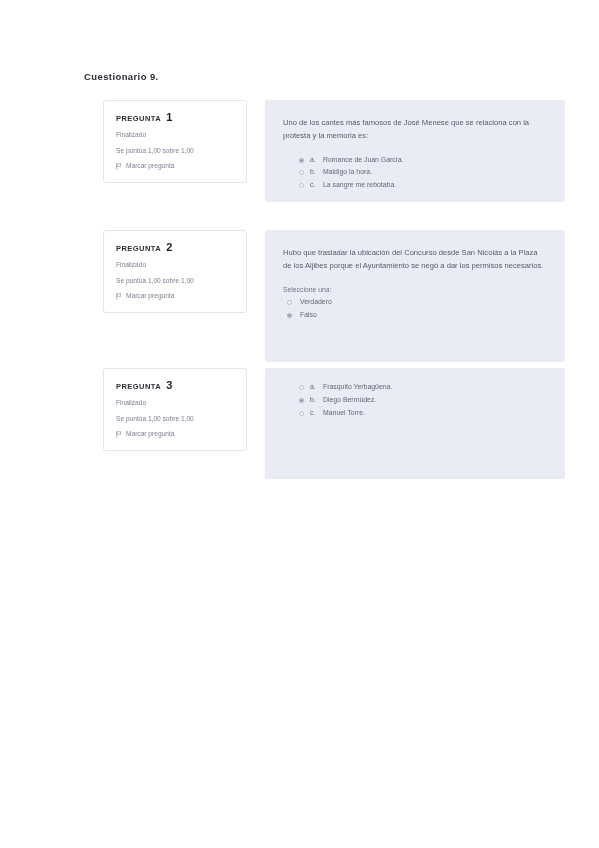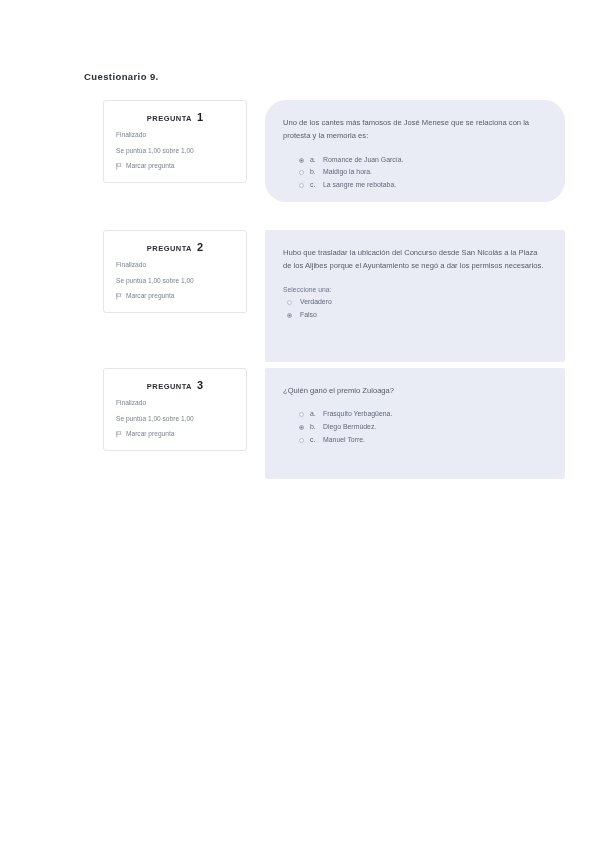--- a/index.html
+++ b/index.html
@@ -55,21 +55,20 @@
     background: #ffffff;
     border: 1px solid #e3e5ea;
     border-radius: 3px;
     padding: 11px 12px 12px 12px;
   }
   .qinfo-head {
     display: flex;
     align-items: baseline;
     gap: 5px;
     margin-bottom: 9px;
-    justify-content: center;
   }
   .qinfo-label {
     font-size: 7.5px;
     font-weight: bold;
     letter-spacing: 0.45px;
     color: #2a2d34;
     text-transform: uppercase;
   }
   .qinfo-num {
     font-size: 11px;
@@ -109,21 +108,21 @@
   .qpanel {
     position: absolute;
     left: 265px;
     top: 0;
     width: 300px;
     box-sizing: border-box;
     background: #e9ecf5;
     border-radius: 2px;
     padding: 16px 18px 22px 18px;
   }
-  .qpanel-1 { height: 102px; border-radius: 21px; }
+  .qpanel-1 { height: 102px; }
   .qpanel-2 { height: 132px; }
   .qpanel-3 { height: 111px; }
 
   .qtext {
     font-size: 7.6px;
     line-height: 1.75;
     color: #565b68;
     margin: 0 0 14px 0;
   }
   .qsubprompt {
@@ -287,21 +286,20 @@
           <svg width="6" height="7" viewBox="0 0 6 7" fill="none" xmlns="http://www.w3.org/2000/svg">
             <path d="M0.7 0.4 V6.6" stroke="#8d93a3" stroke-width="0.7"></path>
             <path d="M0.9 0.7 H5.1 L4.1 2.0 L5.1 3.3 H0.9 Z" stroke="#8d93a3" stroke-width="0.6" fill="none"></path>
           </svg>
         </span>
         <span class="qinfo-flagtext">Marcar pregunta</span>
       </div>
     </div>
 
     <div class="qpanel qpanel-3">
-      <p class="qtext">¿Quién ganó el premio Zuloaga?</p>
       <ul class="answers">
         <li class="answer">
           <span class="radio"></span>
           <span class="answer-key">a.</span>
           <span class="answer-text">Frasquito Yerbagüena.</span>
         </li>
         <li class="answer">
           <span class="radio checked"></span>
           <span class="answer-key">b.</span>
           <span class="answer-text">Diego Bermúdez.</span>

